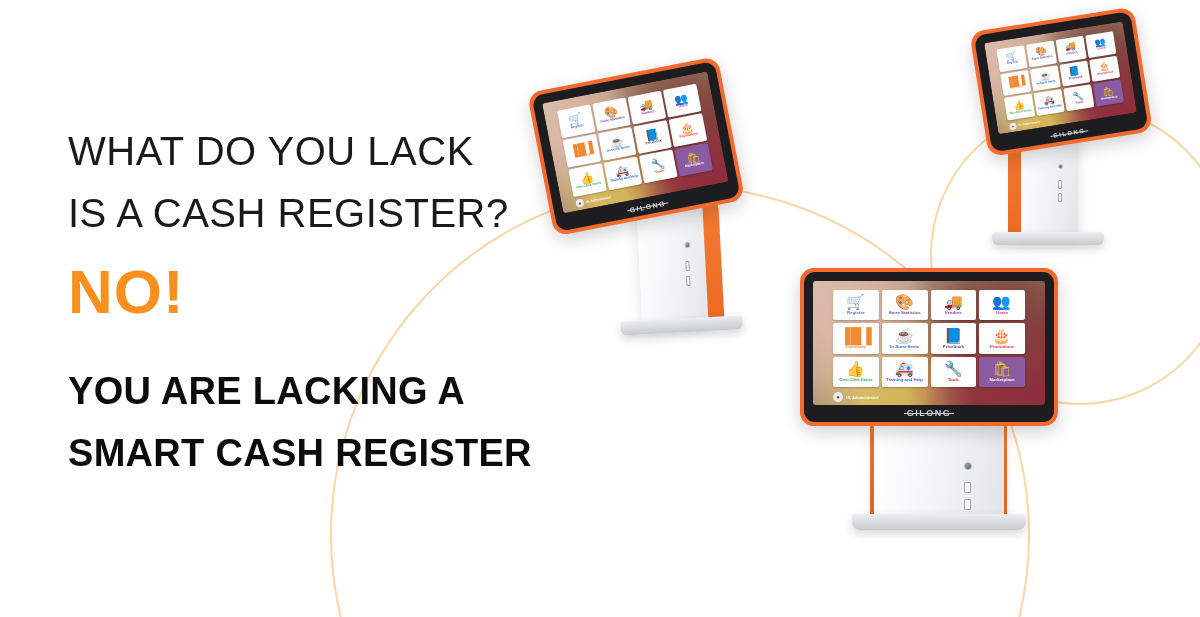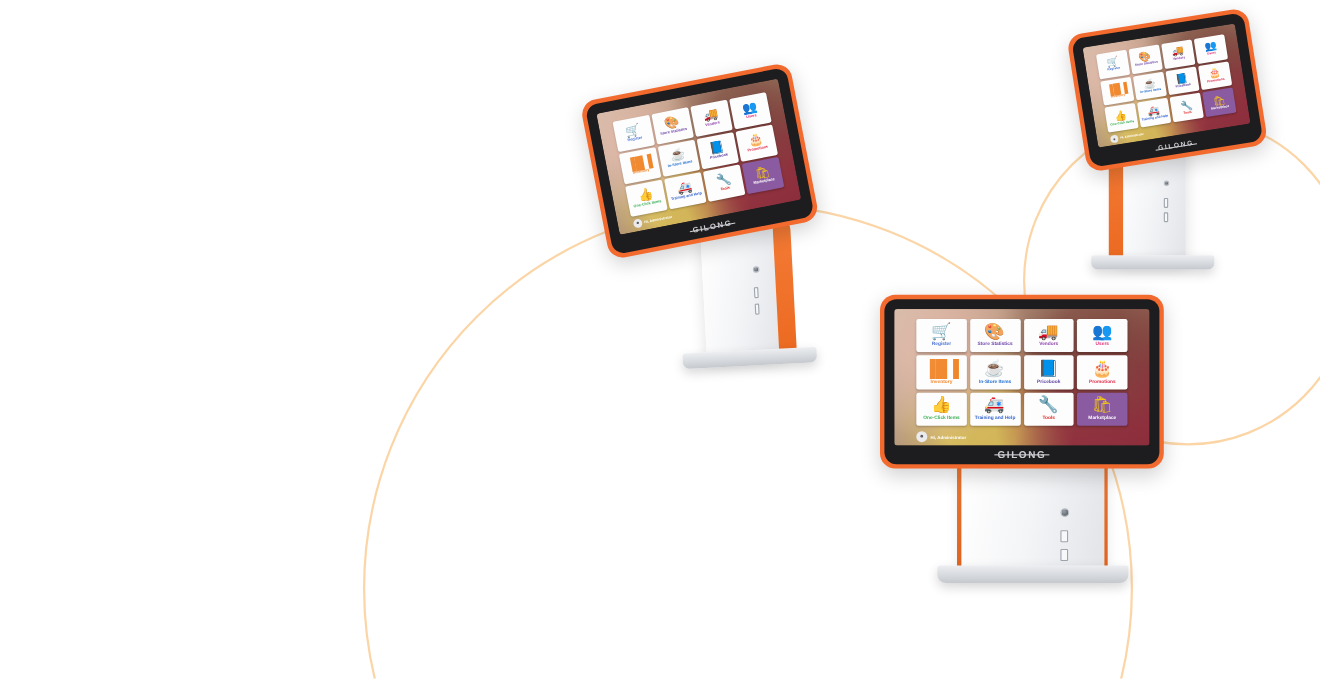--- a/index.html
+++ b/index.html
@@ -164,20 +164,29 @@
   #pos3 .brand { bottom:4px; font-size:9px; }
 </style>
 </head>
 <body>
 
 <div id="stage">
 
   <div class="arc arc-big"></div>
   <div class="arc arc-small"></div>
 
+  <div class="copy">
+    <div class="line-thin">WHAT DO YOU LACK</div>
+    <div class="line-thin">IS A CASH REGISTER?</div>
+    <div class="no-word">NO!</div>
+    <div class="bold-block">
+      <div class="line-bold">YOU ARE LACKING A</div>
+      <div class="line-bold">SMART CASH REGISTER</div>
+    </div>
+  </div>
 
   <div class="stand" style="left:618px; top:200px; width:140px; height:150px; transform:rotate(-3deg);">
     <div class="stand-col" style="left:22px; top:0; width:70px; height:122px;"></div>
     <div class="stand-orange" style="left:88px; top:2px; width:16px; height:120px; border-radius:3px 8px 4px 3px;"></div>
     <div class="power-btn" style="left:68px; top:42px; width:6px; height:6px;"></div>
     <div class="usb" style="left:68px; top:61px; width:4px; height:10px;"></div>
     <div class="usb" style="left:68px; top:76px; width:4px; height:10px;"></div>
     <div class="stand-base" style="left:0; top:118px; width:122px; height:14px; border-radius:3px 3px 6px 6px;"></div>
   </div>
 

